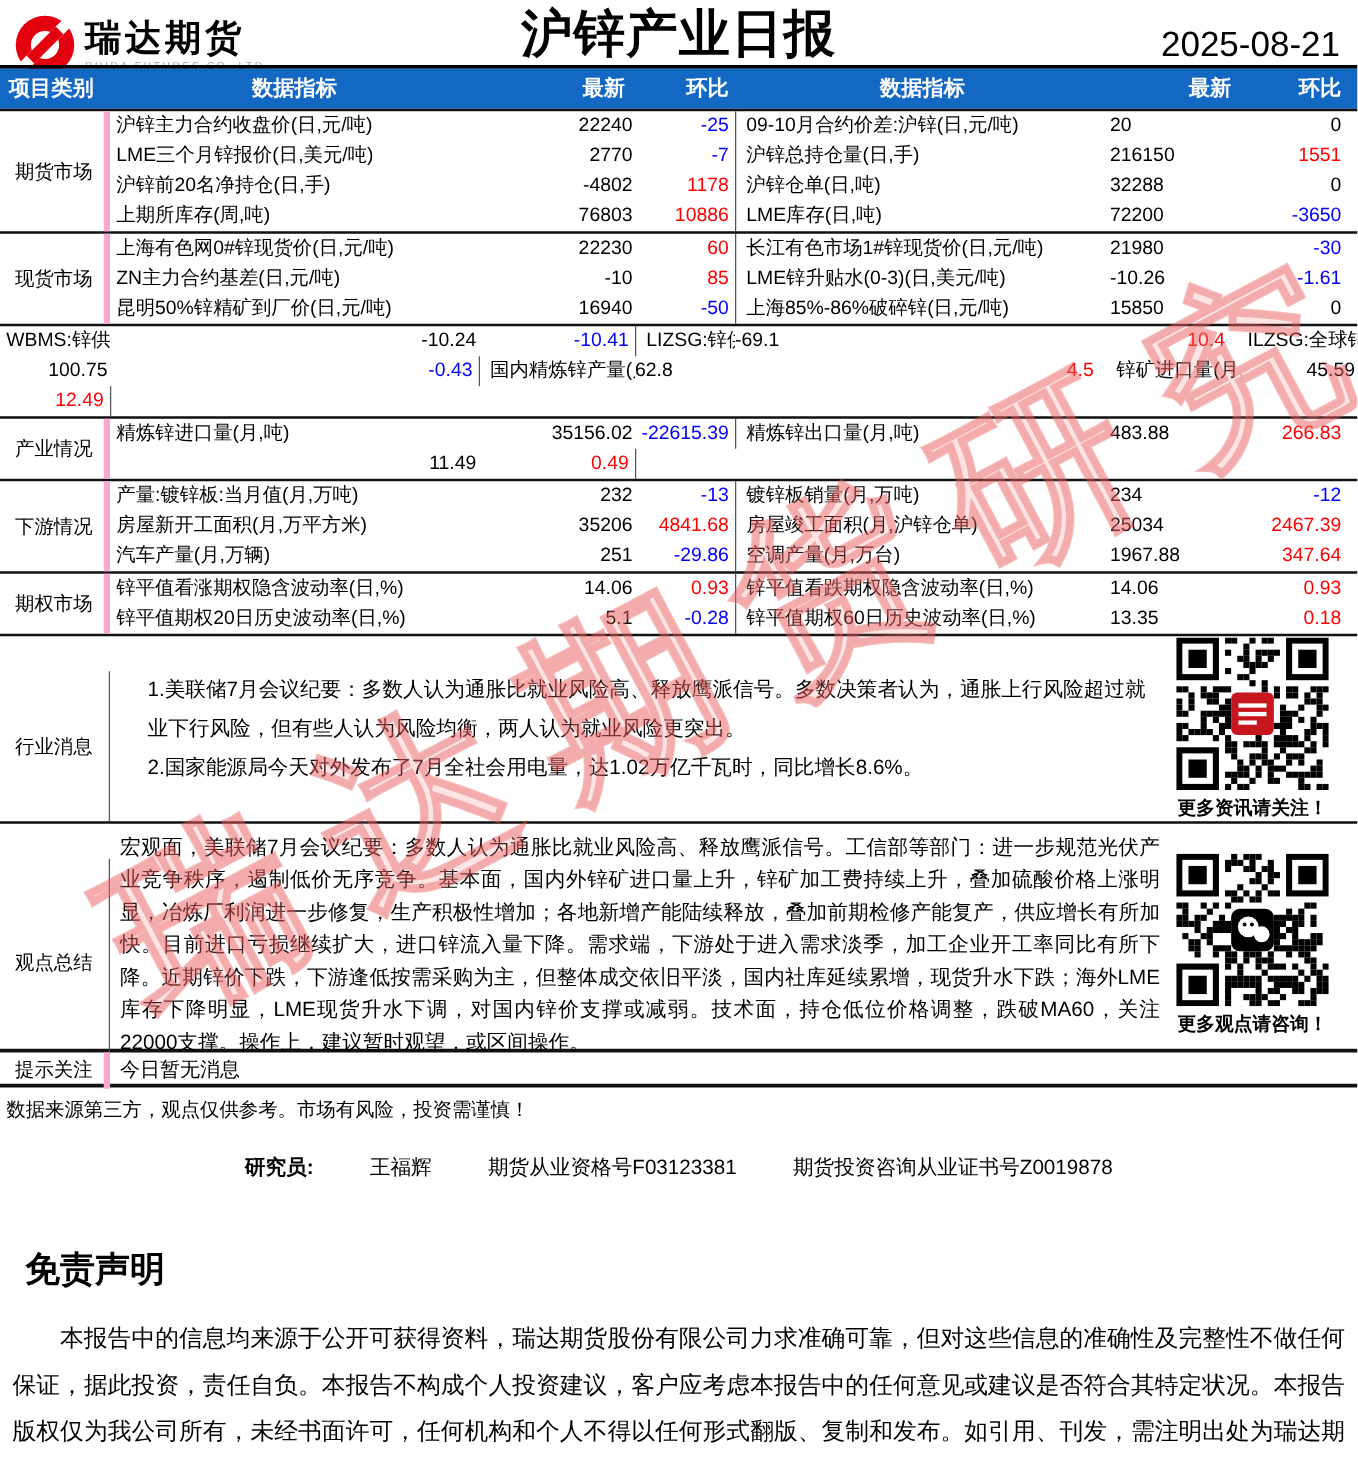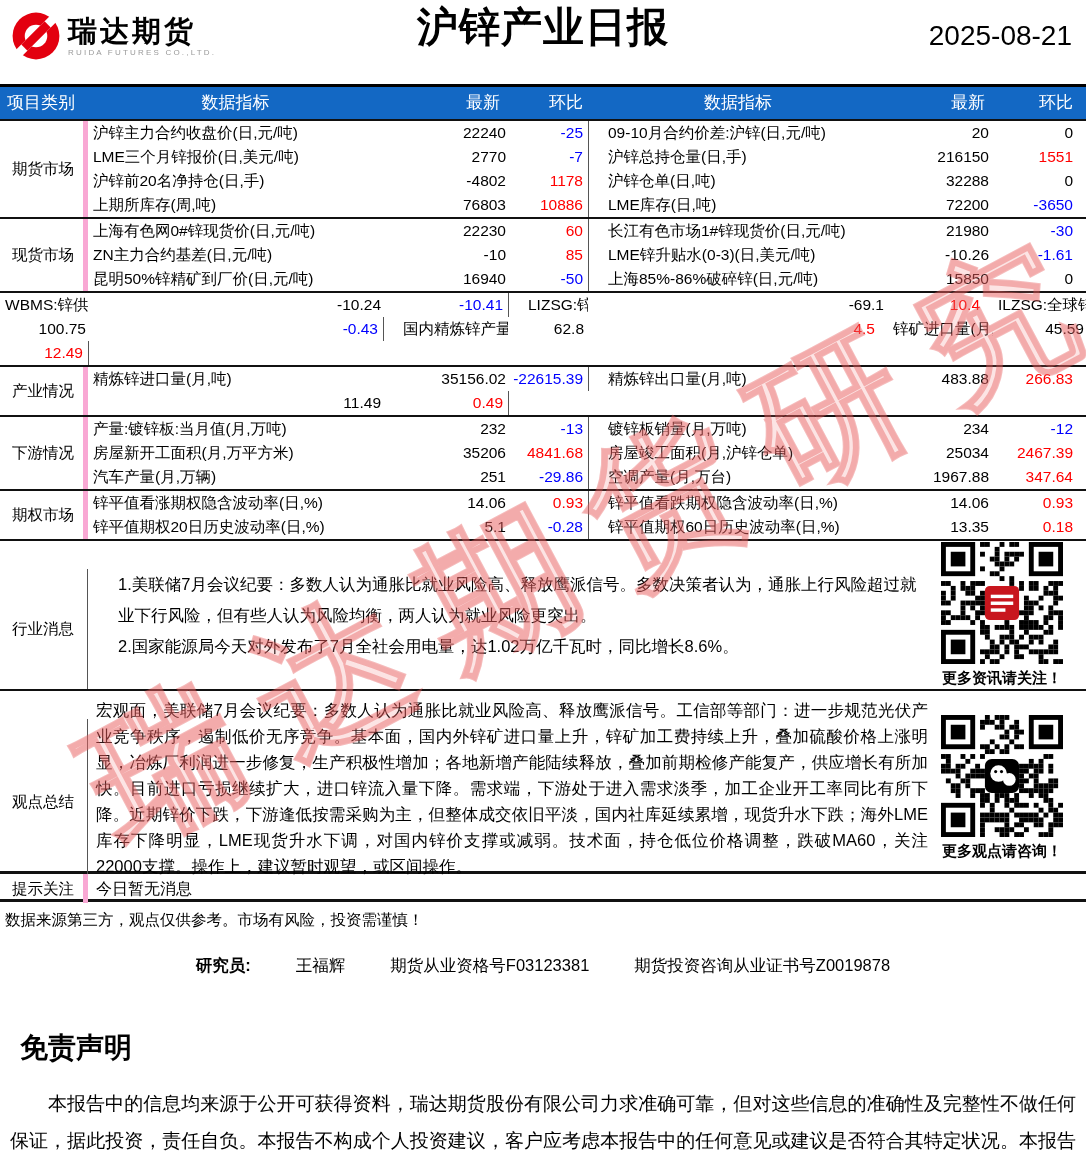--- a/index.html
+++ b/index.html
@@ -1,49 +1,49 @@
 <!DOCTYPE html>
 <html style="--accent: #1368c4; --pos: #ff0000; --neg: #0000ff;"><head>
 <meta charset="utf-8">
 <style>
   * { box-sizing: border-box; margin: 0; padding: 0; }
   html,body { width:1086px; height:1166px; background:#fff; color:#000;
     font-family:"Liberation Sans","DejaVu Sans",sans-serif; overflow:hidden; position:relative; }
 
   
-  .header { position:relative; height:84px; }
+  .header { position:relative; height:52px; }
   .logo { position:absolute; left:10px; top:10px; display:flex; align-items:flex-start; gap:6px; }
   .logo-texts { display:flex; flex-direction:column; margin-top:6px; }
   .logo-cn { font-size:29px; font-weight:bold; letter-spacing:3px; line-height:30px; }
   .logo-en { font-size:8px; color:#9a9a9a; letter-spacing:2.2px; margin-top:2px; }
   .page-title { position:absolute; left:0; right:0; top:0px; text-align:center;
     font-size:41px; font-weight:bold; letter-spacing:1px; }
   .report-date { position:absolute; right:14px; top:20px; font-size:28px; }
 
   
   .table-wrap { position:relative; border-top:3px solid #000; }
   .thead, .section { display:grid; grid-template-columns:88px 295px 125px 80px 300px 105px 93px; }
-  .thead { background:var(--accent,#1368c4); color:#fff; font-weight:normal; font-size:17px;
+  .thead { background:var(--accent,#1368c4); color:#fff; font-weight:bold; font-size:17px;
     height:32px; line-height:32px; }
   .h-cat { padding-left:7px; }
   .h-ind, .h-ind2 { text-align:center; }
   .h-val { text-align:right; padding-right:8px; }
   .h-chg { text-align:right; padding-right:5px; }
   .h-val2 { text-align:right; padding-right:8px; }
   .h-chg2 { text-align:right; padding-right:13px; }
 
   .section { border-top:2px solid #111; font-size:15.5px; }
   .cell { height:24px; line-height:24px; white-space:nowrap; overflow:hidden; }
   .cat { grid-column:1; display:flex; align-items:center; padding-left:12px;
     border-right:5px solid #f9a8d4; font-size:15.5px; }
   .lab { padding-left:5px; }
   .val { text-align:right; padding-right:2px; }
   .chg { text-align:right; padding-right:5px; }
-  .lab2 { border-left:1px solid #555; padding-left:19px; }
-  .val2 { text-align:right; padding-right:4px; }
+  .lab2 { border-left:1px solid #555; padding-left:8px; }
+  .val2 { padding-right:4px; }
   .chg2 { text-align:right; padding-right:13px; }
   .chg-red { color:var(--pos,#ff0000); }
   .chg-blue { color:var(--neg,#0000ff); }
   .chg-black { color:#000; }
 
   
   .textsec { display:grid; grid-template-columns:88px 1fr 150px; border-top:2px solid #111; }
   .textsec .cat { border-right:1px solid #555;margin-top:28px; }
   .news-sec { height:150px; }
   .summary-sec { height:182px; }

